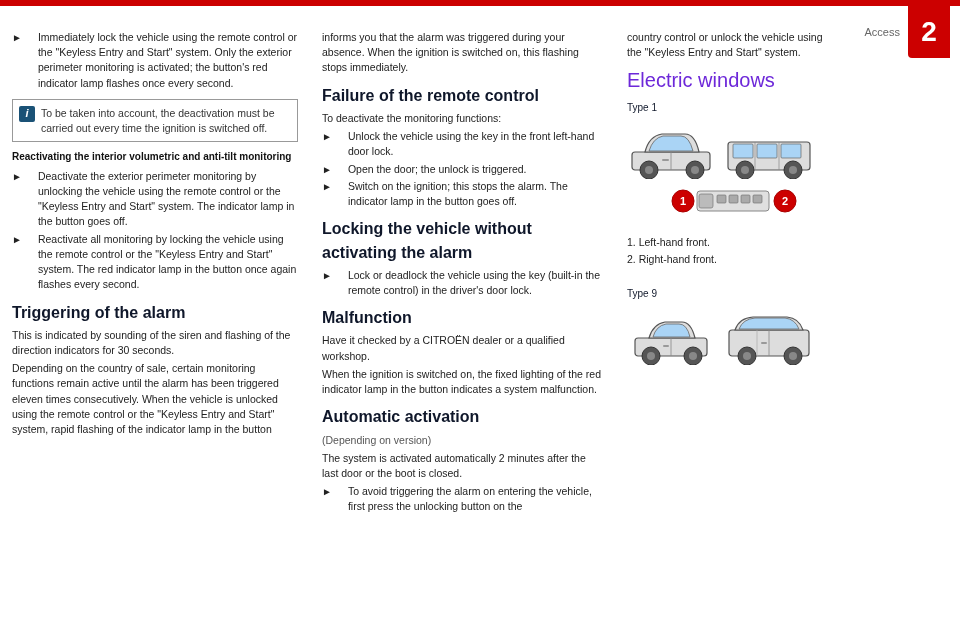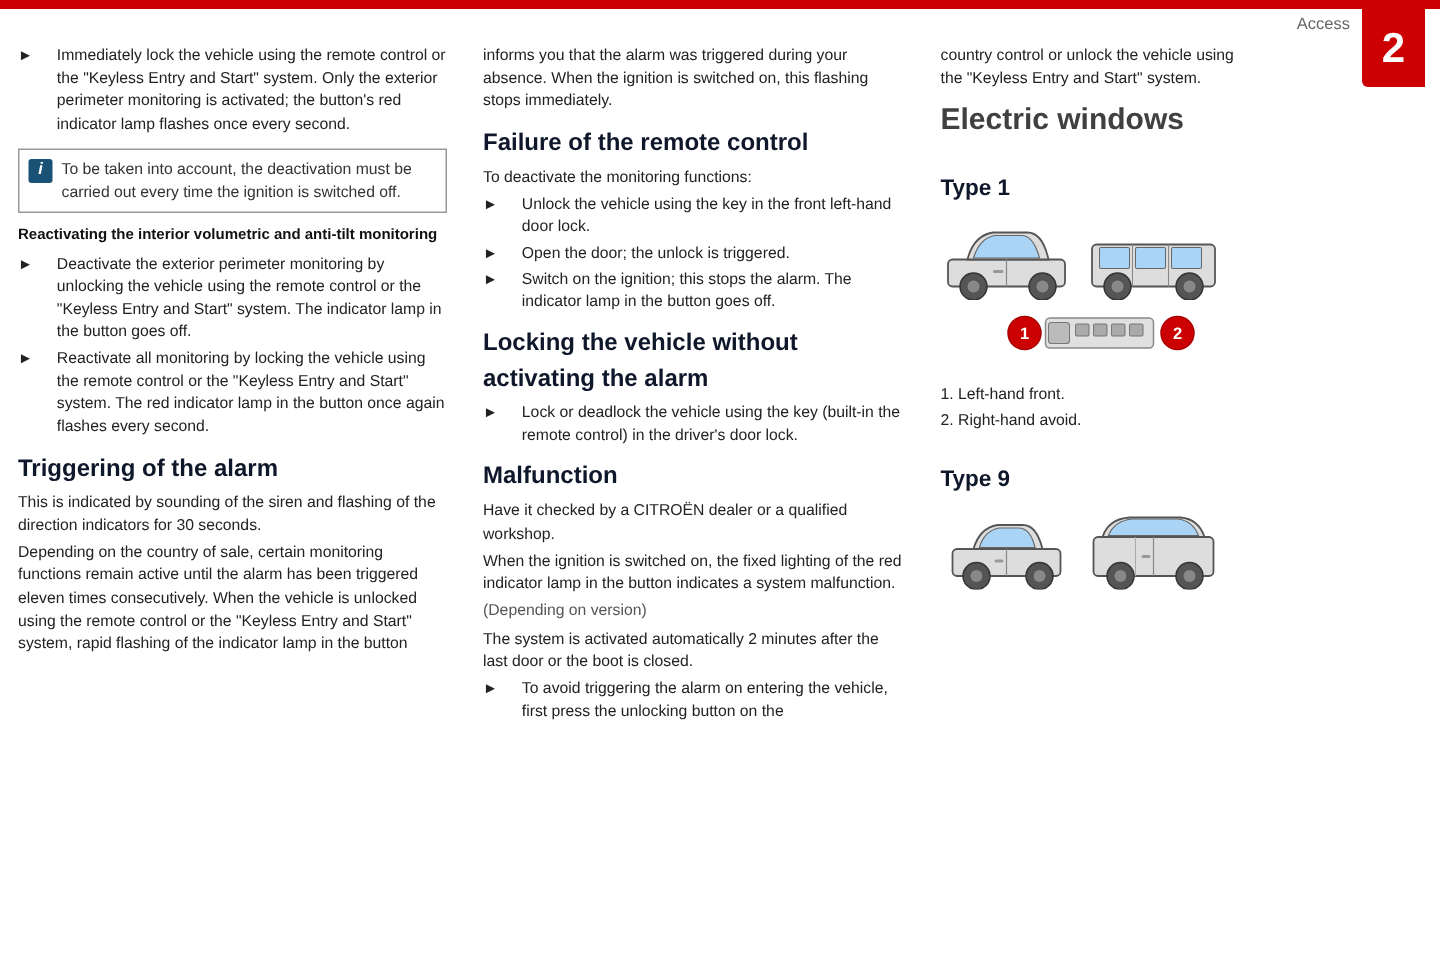--- a/index.html
+++ b/index.html
@@ -24,21 +24,21 @@
       background: #cc0000;
     }
 
     
     .page-header {
       position: absolute;
       top: 6px;
       right: 60px;
       font-size: 11px;
       color: #666;
-      padding: 4px 0;
+      padding: 20px 0;
     }
 
     
     .page-number {
       position: absolute;
       top: 6px;
       right: 10px;
       width: 42px;
       height: 52px;
       background: #cc0000;
@@ -113,28 +113,28 @@
       color: #111;
     }
     h2 {
       font-size: 16px;
       font-weight: bold;
       margin: 8px 0 4px 0;
       color: #0f172a;
     }
     h2.section {
       font-size: 20px;
-      font-weight: bold;
-      color: #404040;
+      font-weight: normal;
+      color: #6d28d9;
       margin: 6px 0 4px 0;
     }
     h2.subsection {
-      font-size: 15px;
-      font-weight: bold;
-      margin: 20px 0 3px 0;
+      font-size: 10px;
+      font-weight: normal;
+      margin: 6px 0 3px 0;
     }
 
     p {
       font-size: 10.5px;
       margin-bottom: 3px;
       line-height: 1.45;
     }
 
     .arrow-item {
       display: flex;
@@ -252,20 +252,21 @@
     <div class="arrow-item">
       <span class="arrow">►</span>
       <p>Lock or deadlock the vehicle using the key (built-in the remote control) in the driver's door lock.</p>
     </div>
 
     <h2>Malfunction</h2>
 
     <p>Have it checked by a CITROËN dealer or a qualified workshop.</p>
     <p>When the ignition is switched on, the fixed lighting of the red indicator lamp in the button indicates a system malfunction.</p>
 
+    <h2>Automatic activation</h2>
 
     <p style="color:#555;">(Depending on version)</p>
     <p>The system is activated automatically 2 minutes after the last door or the boot is closed.</p>
     <div class="arrow-item">
       <span class="arrow">►</span>
       <p>To avoid triggering the alarm on entering the vehicle, first press the unlocking button on the</p>
     </div>
   </div>
 
   <div class="col col-right">
@@ -328,21 +329,21 @@
         <rect x="72" y="8" width="9" height="8" rx="1" fill="#aaa" stroke="#777" stroke-width="0.7"></rect>
         <rect x="84" y="8" width="9" height="8" rx="1" fill="#aaa" stroke="#777" stroke-width="0.7"></rect>
 
         <circle cx="116" cy="14" r="11" fill="#cc0000" stroke="#aa0000" stroke-width="1"></circle>
         <text x="116" y="18" text-anchor="middle" fill="white" font-size="11" font-weight="bold">2</text>
       </svg>
     </div>
 
     <ol class="numbered-list">
       <li><span>1. </span><span>Left-hand front.</span></li>
-      <li><span>2. </span><span>Right-hand avoid.</span></li>
+      <li><span>2. </span><span>Right-hand front.</span></li>
     </ol>
 
     <h2 class="subsection">Type 9</h2>
 
     <div class="car-row">
 
       <svg class="car-svg" viewBox="0 0 90 55">
         <rect x="8" y="28" width="72" height="18" rx="3" fill="#ddd" stroke="#555" stroke-width="1.2"></rect>
         <path d="M22 28 Q26 14 38 12 L55 12 Q64 12 68 28 Z" fill="#ddd" stroke="#555" stroke-width="1.2"></path>
         <path d="M26 27 Q29 16 39 14 L52 14 Q60 14 63 27 Z" fill="#aad4f5" stroke="#666" stroke-width="0.8"></path>

